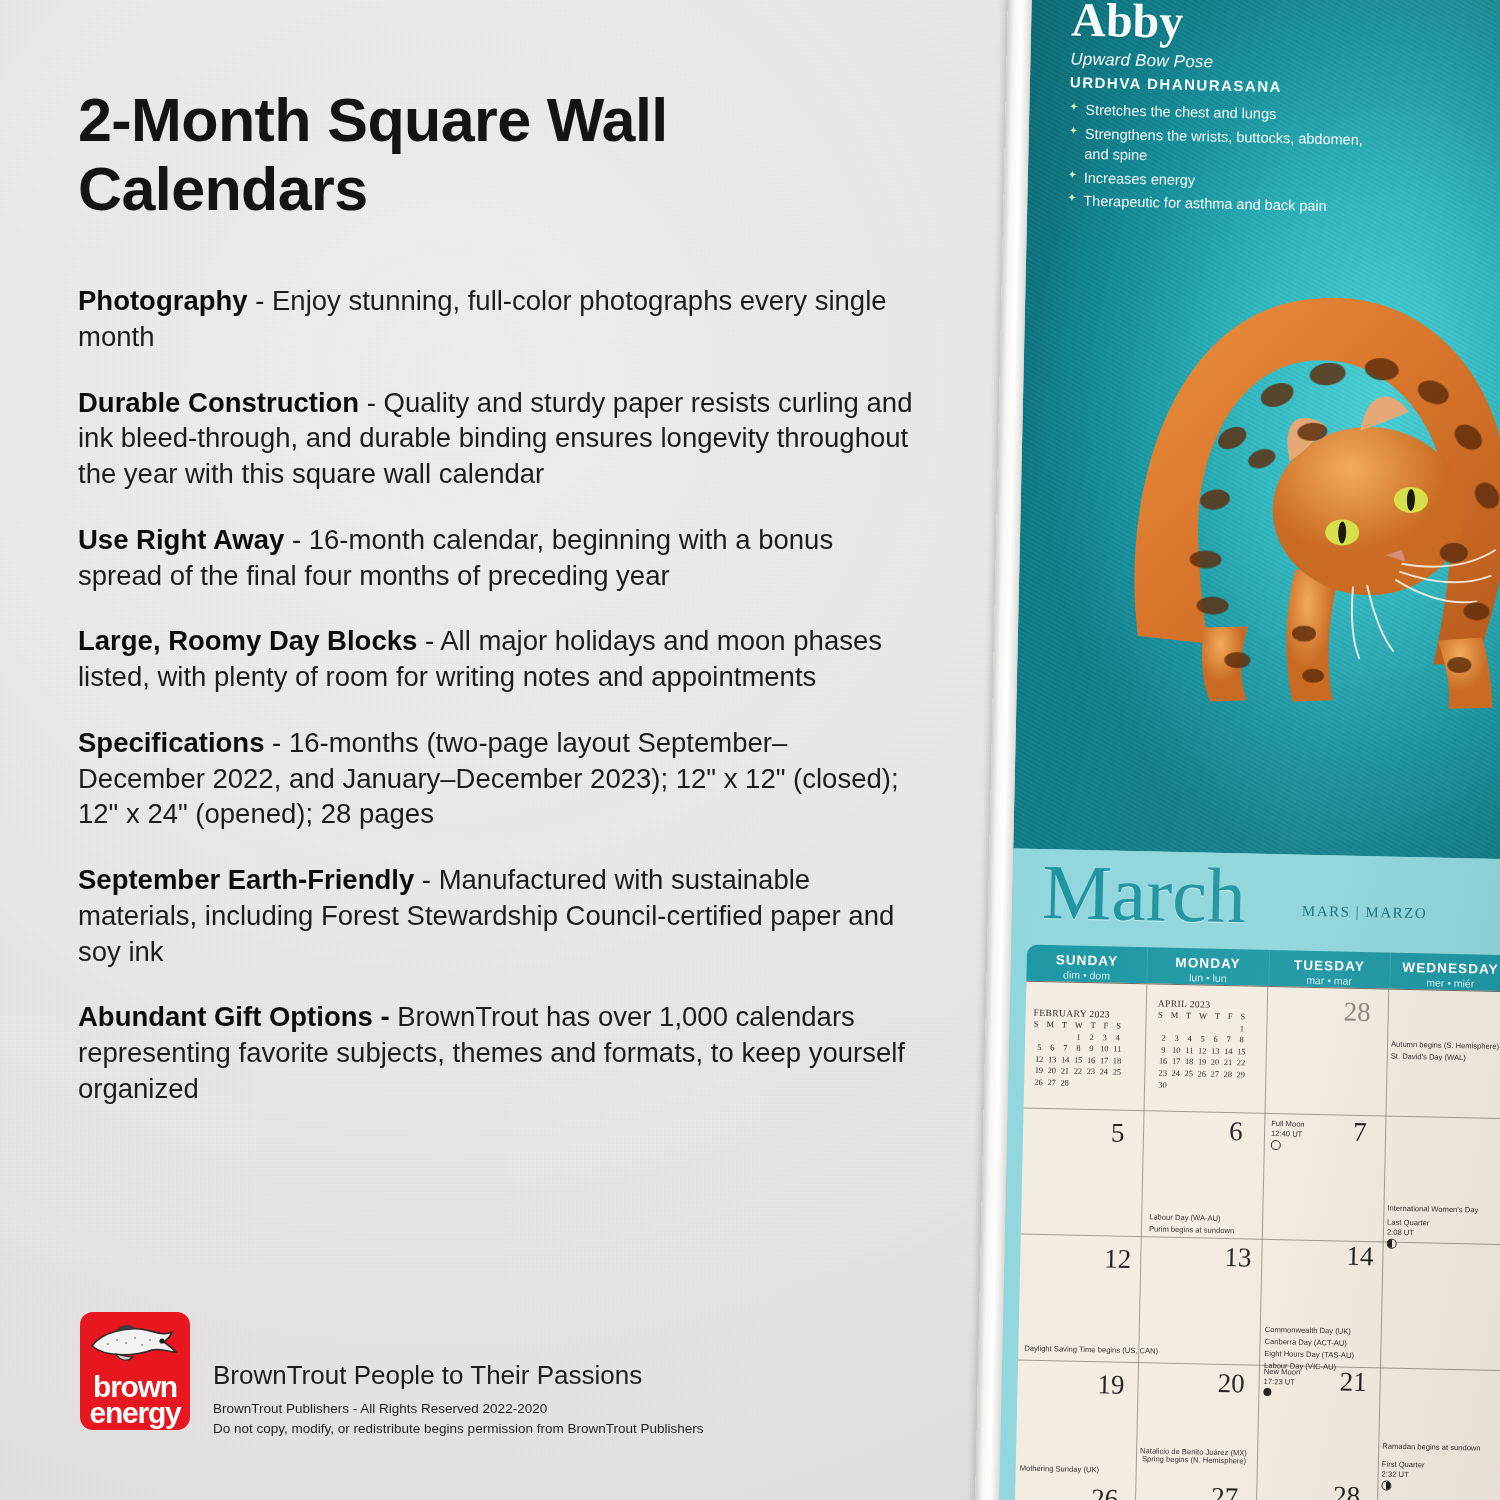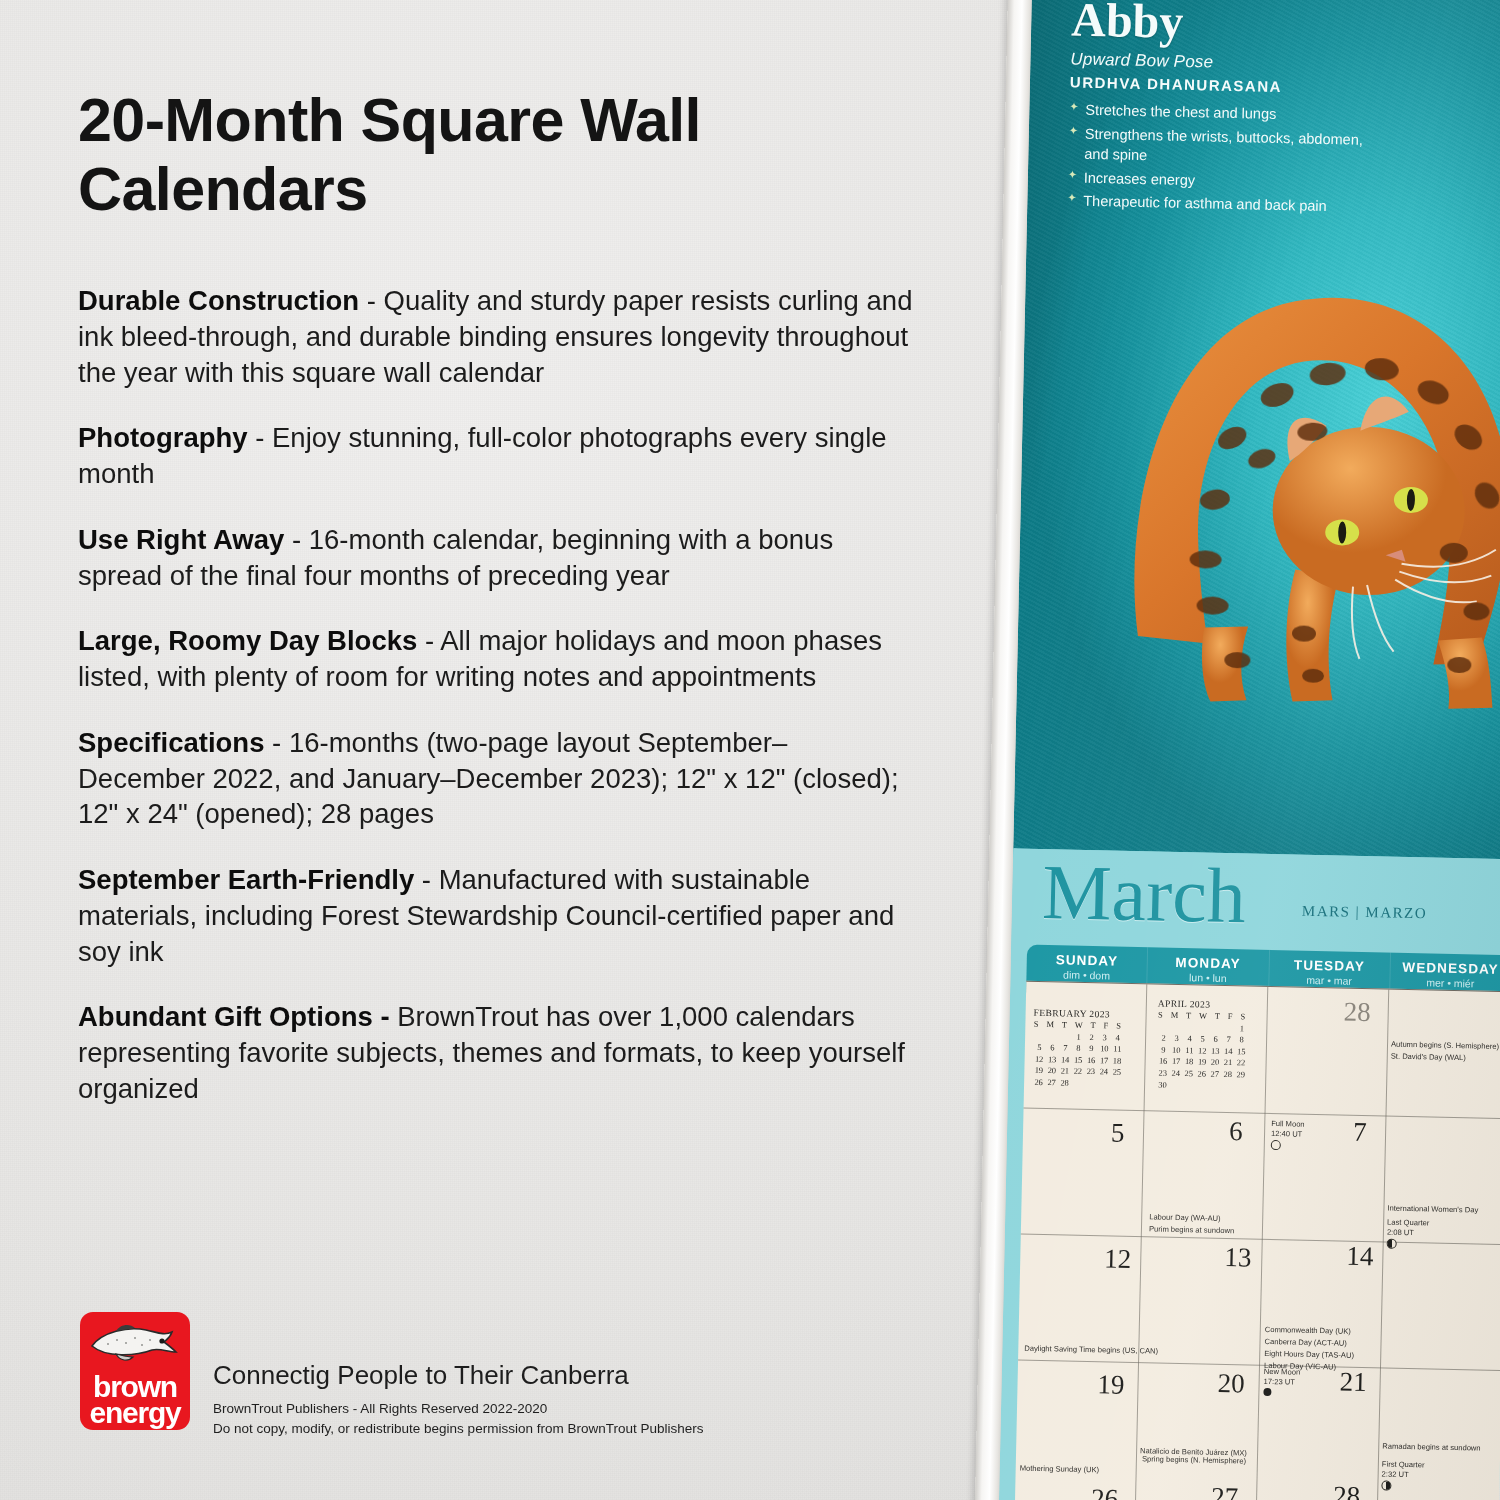--- a/index.html
+++ b/index.html
@@ -132,28 +132,28 @@
   }
 </style>
 </head>
 <body>
 
 <div id="page">
   <div class="bg-texture"></div>
 
   <div class="left-col">
 
-    <h1 class="title">20-Month Square Wall Calendars</h1>
+    <h1 class="title">2-Month Square Wall Calendars</h1>
 
     <div class="features">
       <p class="feature">
+        <span class="lead">Photography</span><span> - Enjoy stunning, full-color photographs every single month</span>
+      </p>
+      <p class="feature">
         <span class="lead">Durable Construction</span><span> - Quality and sturdy paper resists curling and ink bleed-through, and durable binding ensures longevity throughout the year with this square wall calendar</span>
-      </p>
-      <p class="feature">
-        <span class="lead">Photography</span><span> - Enjoy stunning, full-color photographs every single month</span>
       </p>
       <p class="feature">
         <span class="lead">Use Right Away</span><span> - 16-month calendar, beginning with a bonus spread of the final four months of preceding year</span>
       </p>
       <p class="feature">
         <span class="lead">Large, Roomy Day Blocks</span><span> - All major holidays and moon phases listed, with plenty of room for writing notes and appointments</span>
       </p>
       <p class="feature">
         <span class="lead">Specifications</span><span> - 16-months (two-page layout September–December 2022, and January–December 2023); 12" x 12" (closed); 12" x 24" (opened); 28 pages</span>
       </p>
@@ -177,21 +177,21 @@
               <circle cx="31" cy="22" r="1.1"></circle>
             <circle cx="40" cy="25" r="1.1"></circle>
               <circle cx="49" cy="20" r="1.1"></circle>
             <circle cx="56" cy="27" r="1.1"></circle>
               <circle cx="64" cy="22" r="1.1"></circle>
           </g>
         </svg>
         <div class="lw1">brown</div>
         <div class="lw2">energy</div>
       </div>
-      <div class="f-tag">Connectig People to Their Canberra</div>
+      <div class="f-tag">BrownTrout People to Their Passions</div>
       <div class="f-legal1">BrownTrout Publishers - All Rights Reserved 2022-2020</div>
       <div class="f-legal2">Do not copy, modify, or redistribute begins permission from BrownTrout Publishers</div>
     </div>
   </div>
 
   <div class="cal-wrap">
     <div class="page-edge"></div>
     <div class="cal-page">
 
       <div class="photo">

